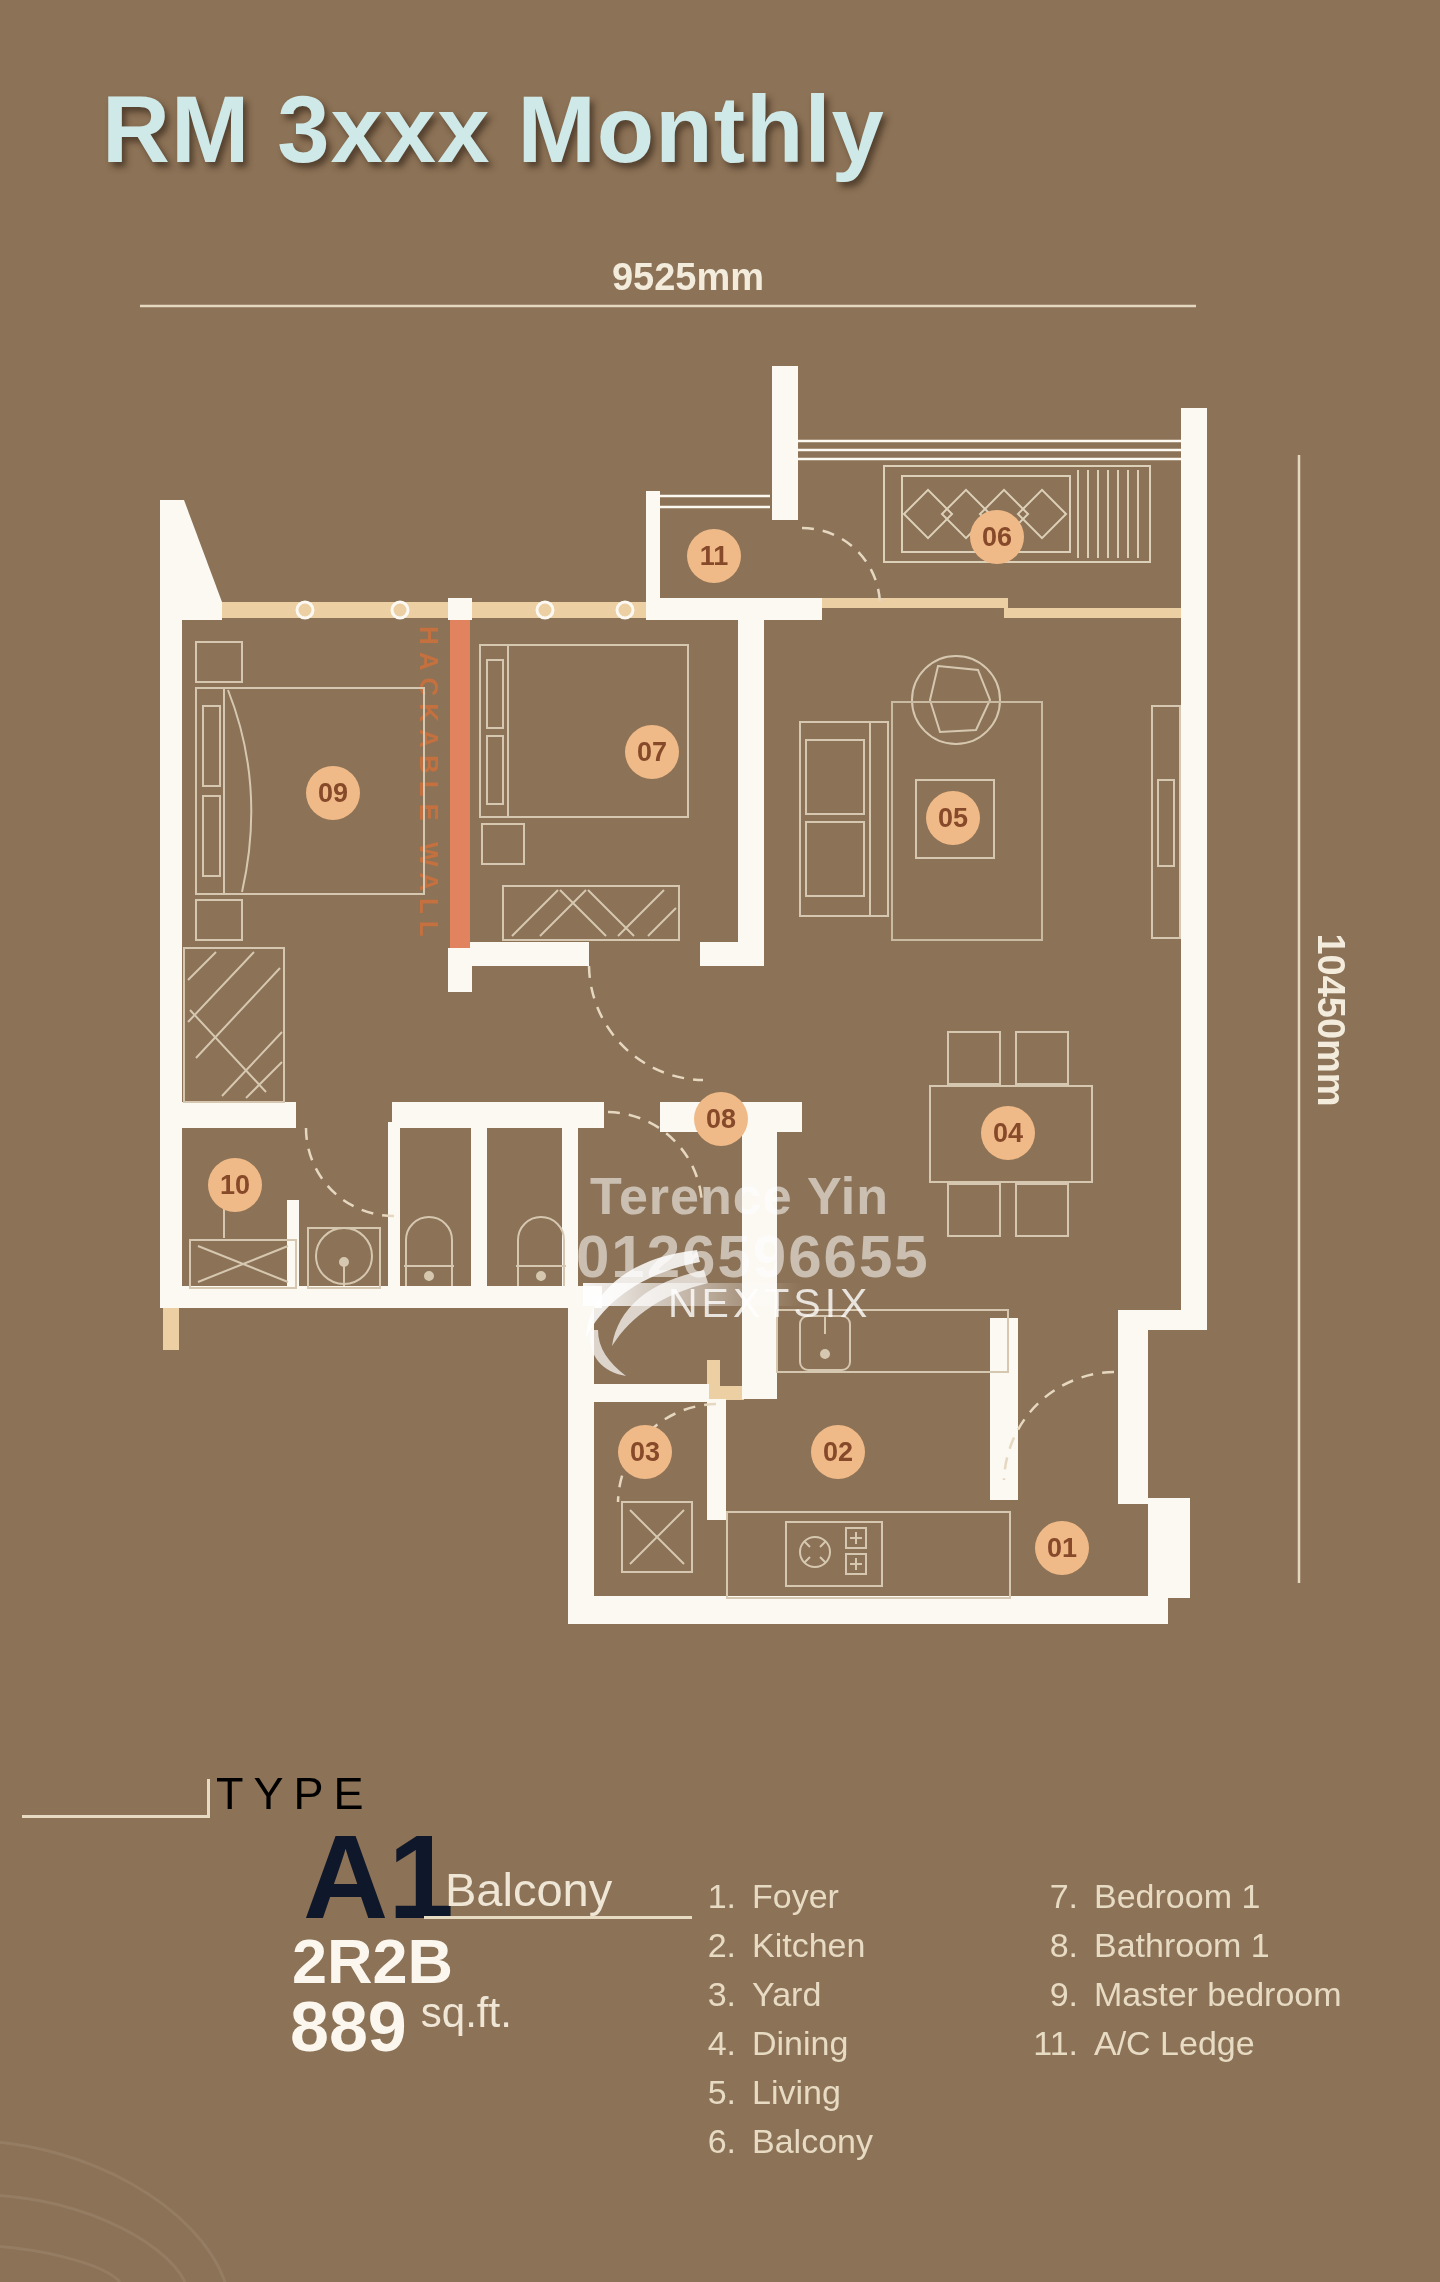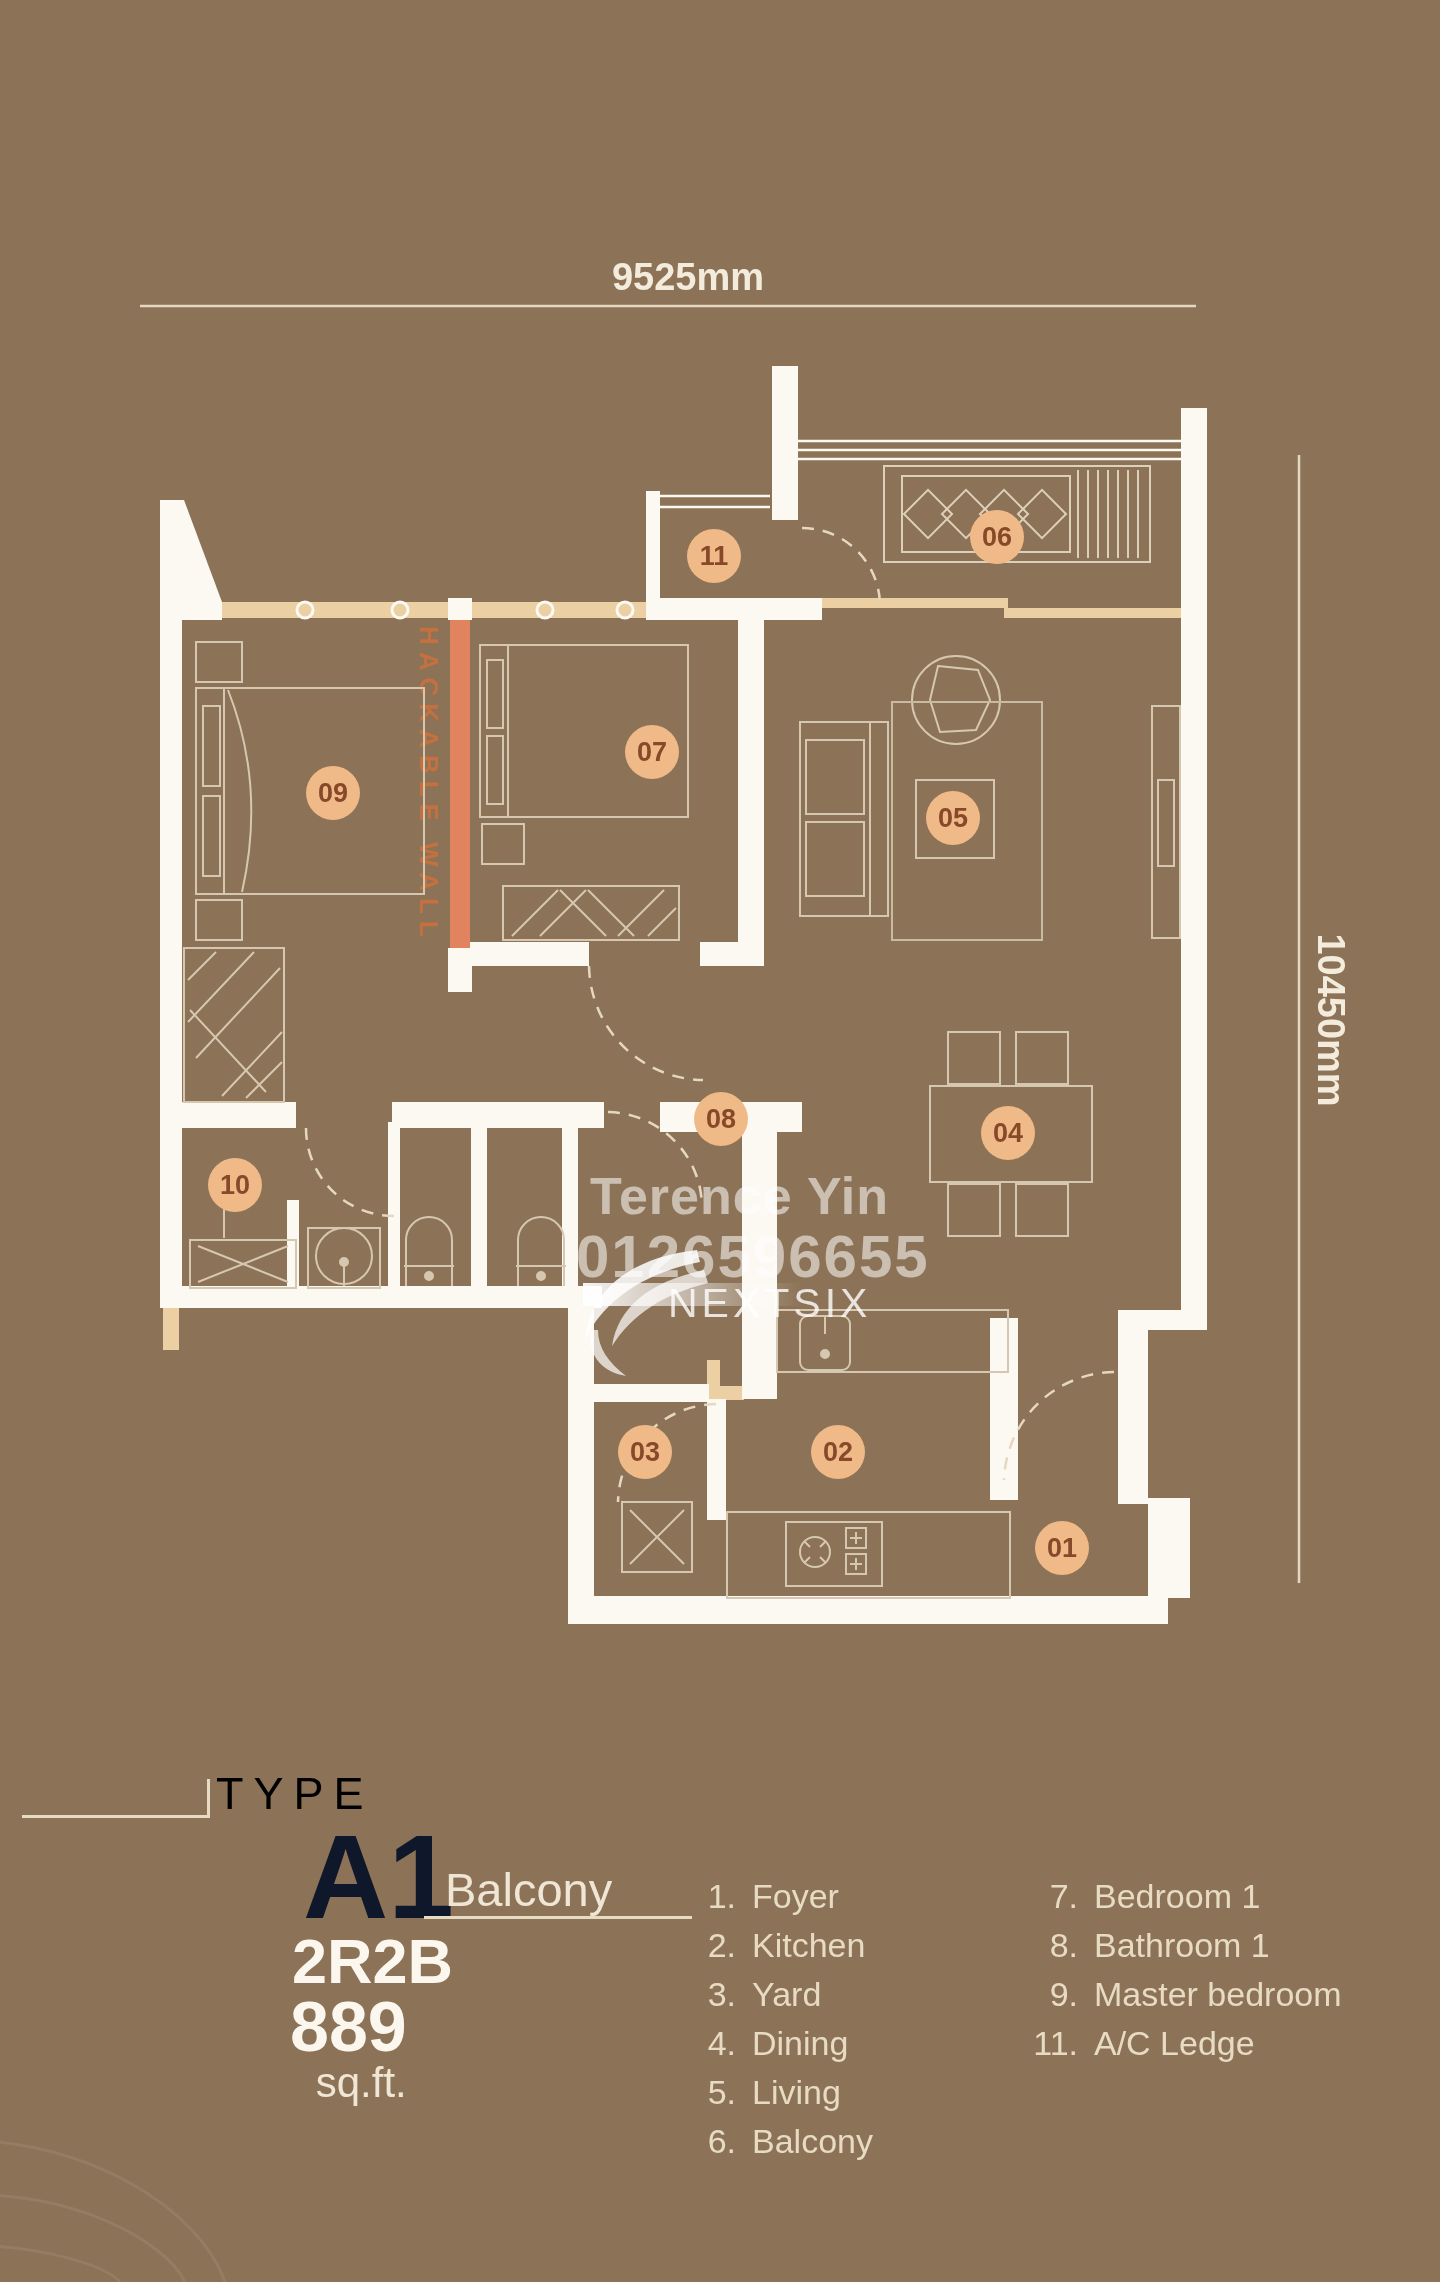--- a/index.html
+++ b/index.html
@@ -22,35 +22,36 @@
     color:rgba(255,255,255,.8);letter-spacing:4px;text-align:right;}
   
   .type-bracket{position:absolute;left:22px;top:1779px;width:185px;height:36px;
     border-right:3px solid #e8dbc4;border-bottom:3px solid #e8dbc4;}
   .type-label{position:absolute;left:216px;top:1768px;font-size:45px;letter-spacing:10px;color:#000000;}
   .unit-code{position:absolute;left:303px;top:1818px;font-size:118px;font-weight:bold;
     color:#0f172a;line-height:1;}
   .unit-variant{position:absolute;left:445px;top:1862px;font-size:47px;color:#efe6d6;}
   .unit-underline{position:absolute;left:424px;top:1916px;width:268px;height:3px;background:#e8dbc4;}
   .unit-layout{position:absolute;left:292px;top:1930px;font-size:63px;font-weight:bold;color:#fbf7ee;line-height:1;}
-  .unit-area{position:absolute;left:290px;top:1992px;display:flex;align-items:flex-end;line-height:1;flex-direction:column;}
+  .unit-area{position:absolute;left:290px;top:1992px;display:flex;align-items:flex-start;line-height:1;}
   .unit-area .val{font-size:70px;font-weight:bold;color:#fbf7ee;}
   .unit-area .unit{font-size:42px;color:#efe6d6;margin-left:14px;}
   .legend-col{position:absolute;top:1872px;color:#e8dbc4;font-size:34px;line-height:49px;}
   #legend-col1{left:690px;}
   #legend-col2{left:1022px;}
   .legend-row{display:flex;}
   .legend-row .n{width:46px;text-align:right;margin-right:16px;flex:none;}
   #legend-col2 .legend-row .n{width:56px;}
 </style>
 </head>
 <body>
 
 <div class="stage">
 
+  <div class="price-title">RM 3xxx Monthly</div>
 
   <svg width="1440" height="2282" viewBox="0 0 1440 2282" style="position:absolute;left:0;top:0;">
 
     <g stroke="#e5d8c1" stroke-width="2.5">
       <line x1="140" y1="306" x2="1196" y2="306"></line>
       <line x1="1299" y1="455" x2="1299" y2="1583"></line>
     </g>
     <text x="688" y="290" text-anchor="middle" font-size="38" font-weight="bold" fill="#f3ecdd">9525mm</text>
     <text transform="translate(1318,1020) rotate(90)" text-anchor="middle" font-size="38" font-weight="bold" fill="#f3ecdd">10450mm</text>
 

